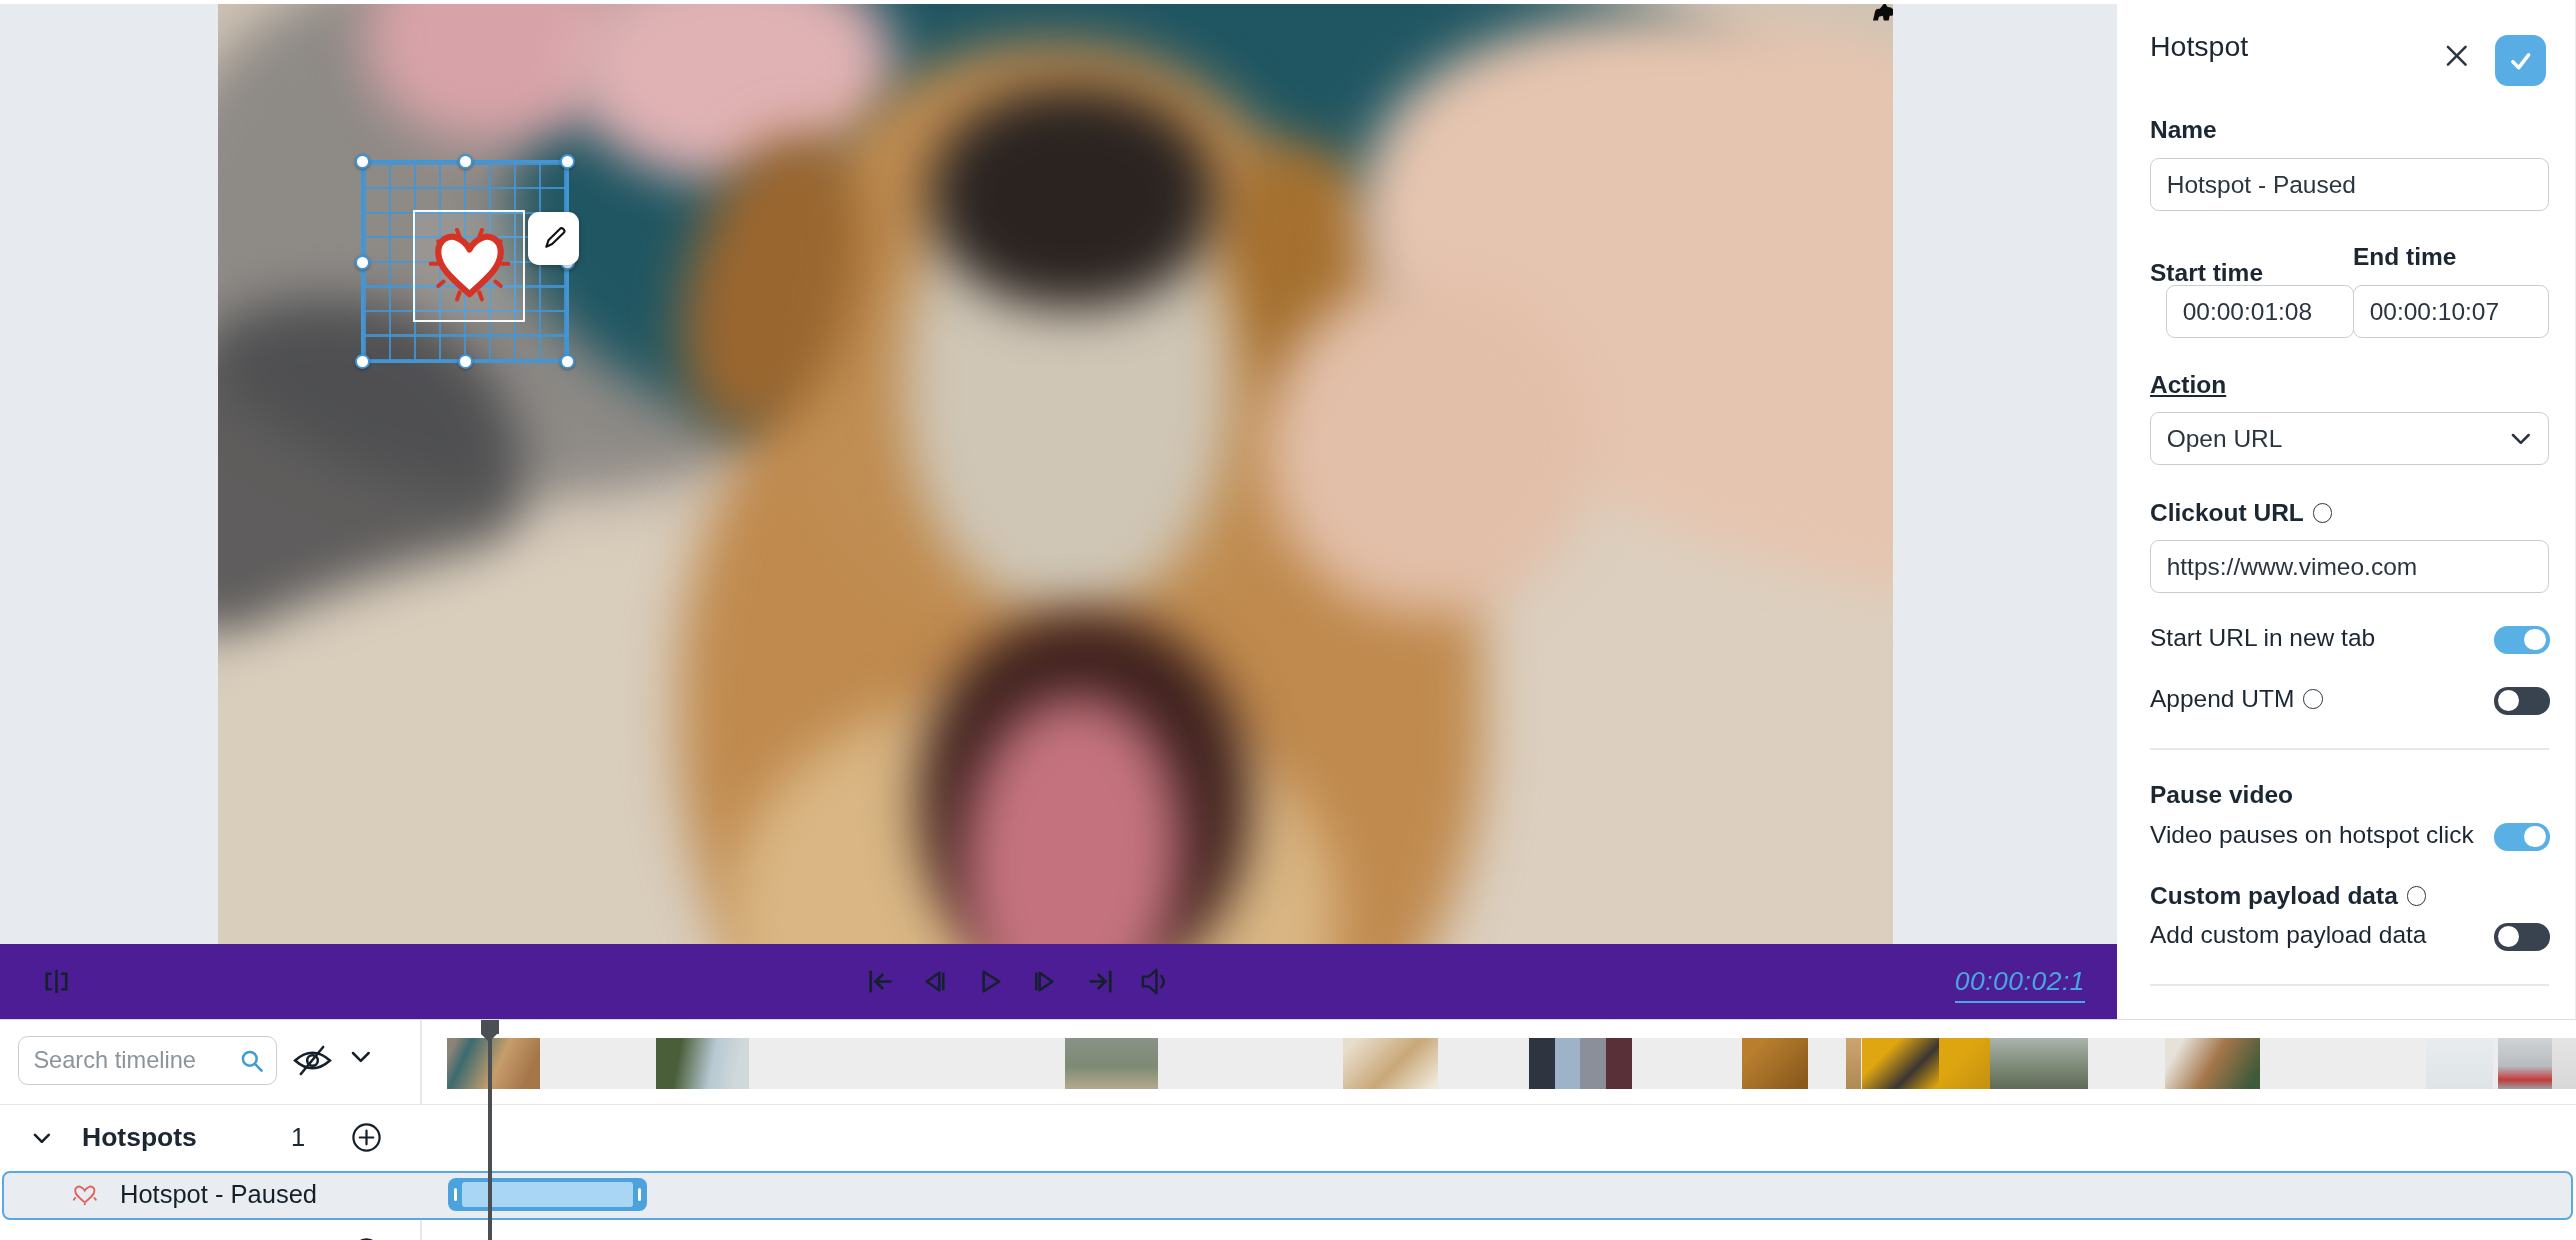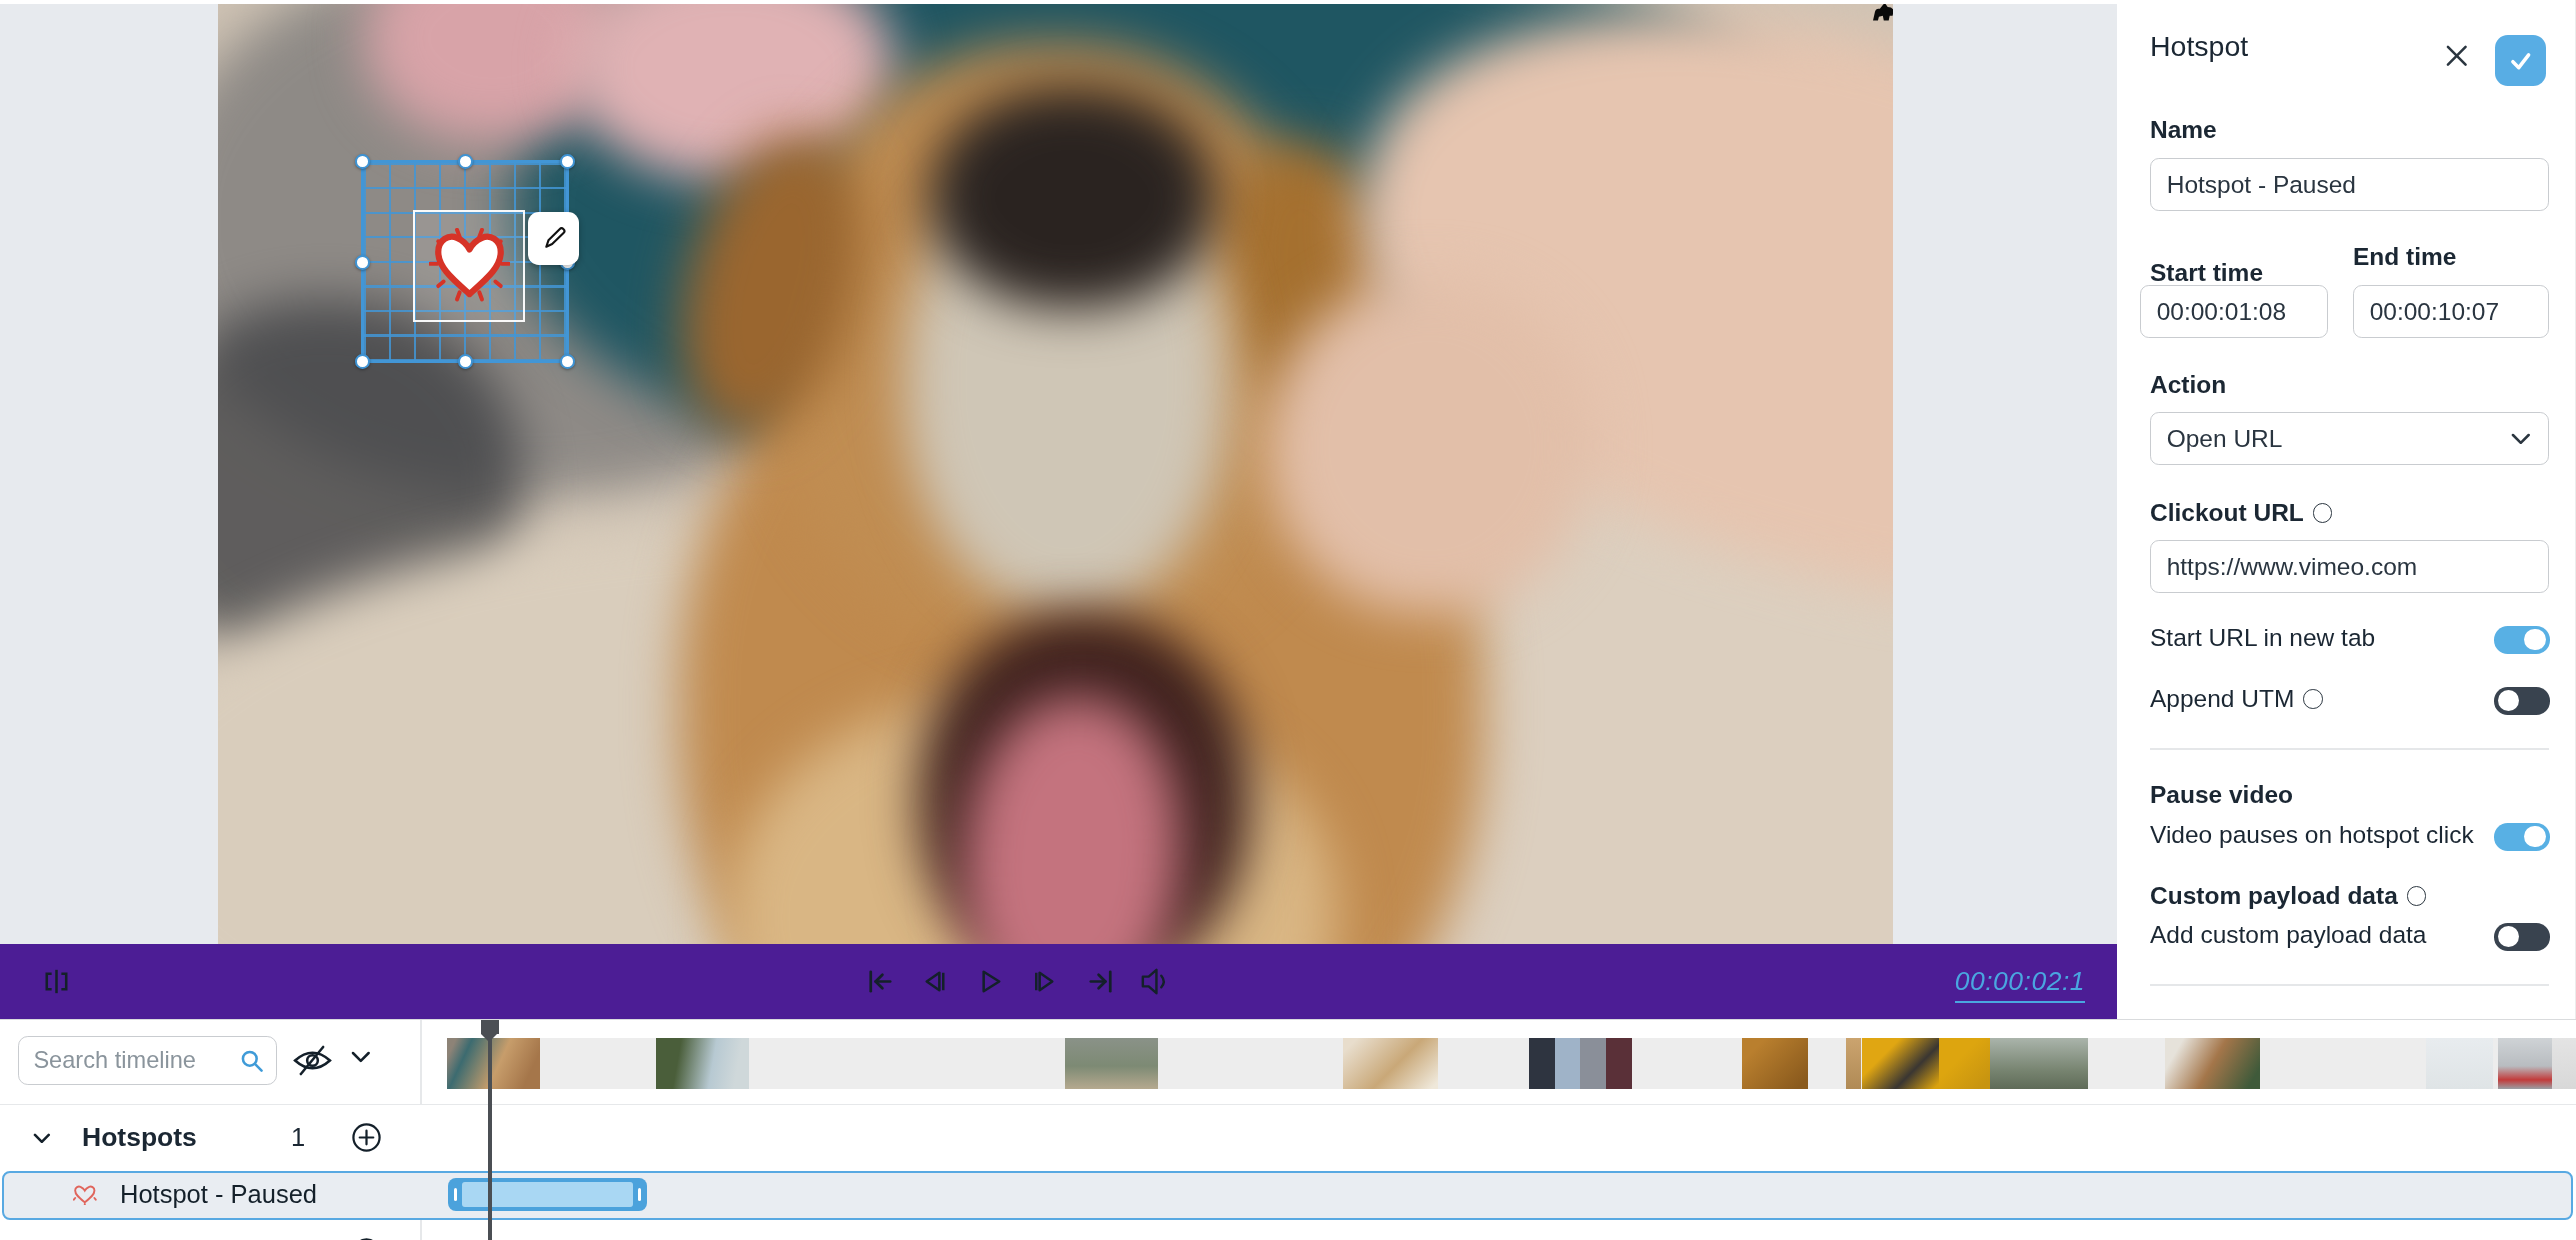--- a/index.html
+++ b/index.html
@@ -223,24 +223,24 @@
       <svg width="29.5" height="29.5" viewBox="0 0 30 30" fill="none" stroke="#fff" stroke-width="3.6" stroke-linecap="round" stroke-linejoin="round">
         <polyline points="7,16 13,22 23,9"></polyline>
       </svg>
     </button>
 
     <div class="lbl" style="top:116px;">Name</div>
     <input class="field" style="left: 33px; top: 158px; width: 399px;" value="Hotspot - Paused">
 
     <div class="lbl" style="top:243px;margin-top:16px;">Start time</div>
     <div class="lbl" style="left:236px;top:243px;">End time</div>
-    <input class="field" style="left: 23px; top: 285px; width: 188px;" value="00:00:01:08">
+    <input class="field" style="left: 49px; top: 285px; width: 188px;" value="00:00:01:08">
     <input class="field" style="left: 236px; top: 285px; width: 196px;" value="00:00:10:07">
 
-    <div class="lbl" style="top:371px;">Action</div>
+    <div class="lbl" style="top:371px;text-decoration:underline;">Action</div>
     <div class="field select" style="left:33px;top:412px;width:399px;">
       <span>Open URL</span>
       <span class="chev">
         <svg width="19.6" height="11.8" viewBox="0 0 20 12" fill="none" stroke="#2b3640" stroke-width="2.6" stroke-linecap="round" stroke-linejoin="round">
             <polyline points="2,2 10,10 18,2"></polyline>
           </svg>
       </span>
     </div>
 
     <div class="lbl" style="top:499px;">

